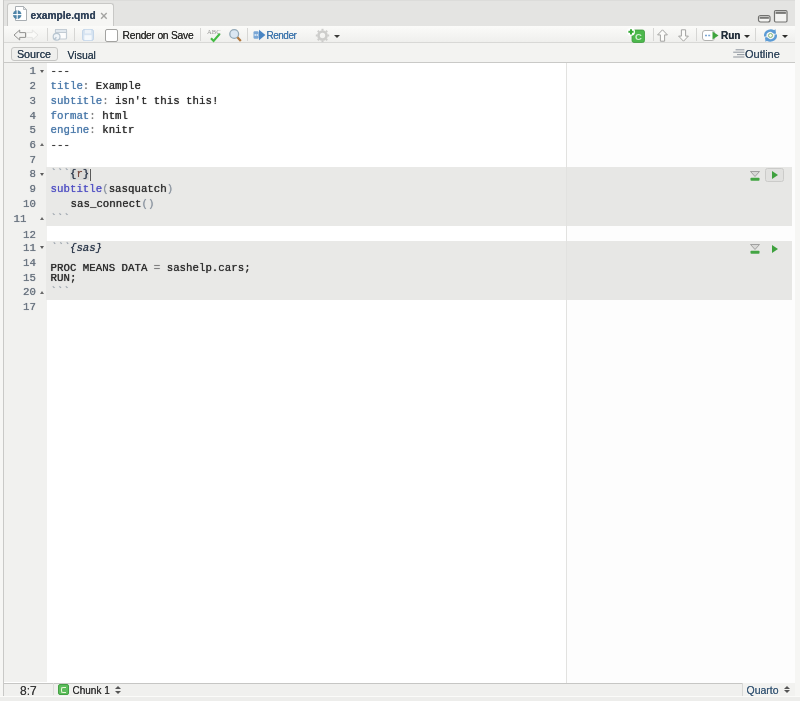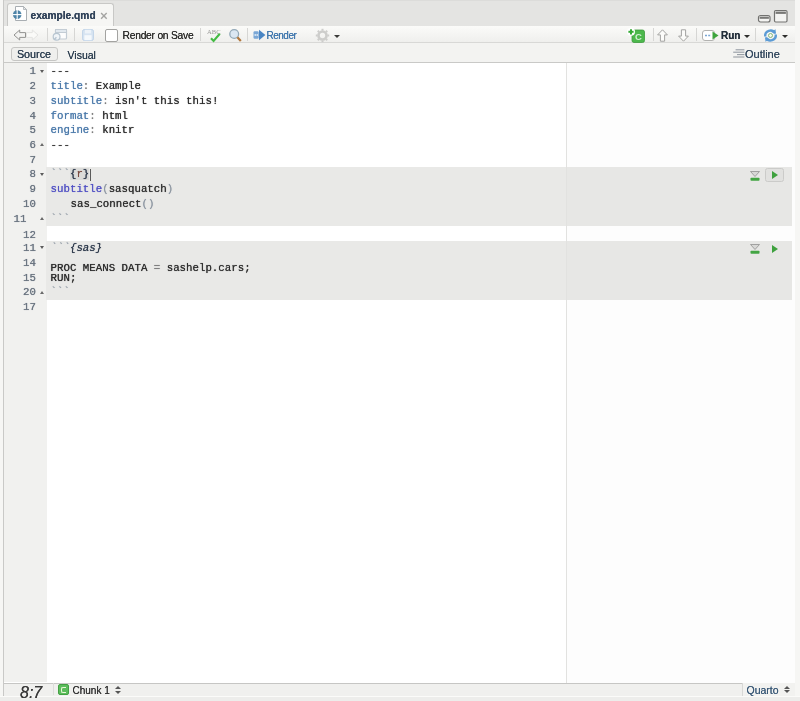--- a/index.html
+++ b/index.html
@@ -205,21 +205,21 @@
 </svg>
 <div class="abs" style="left:764.5px;top:168px;width:19.5px;height:14px;background:#e1e1df;border:1px solid #cbcbc9;border-radius:2.5px;box-sizing:border-box;"></div>
 <div class="abs" style="left:771.5px;top:171px;width:0;height:0;border-left:6.5px solid #3ea13e;border-top:4px solid transparent;border-bottom:4px solid transparent;"></div>
 <svg class="abs" style="left:750px;top:244.2px;" width="10" height="10" viewBox="0 0 10 10">
   <path d="M0.5 0.5 L9.5 0.5 L5 5.5 Z" fill="#d8d8d6" stroke="#9a9a98" stroke-width="0.9"></path>
   <rect x="0.5" y="6.8" width="9" height="3" rx="0.8" fill="#43a543"></rect>
 </svg>
 <div class="abs" style="left:771.5px;top:244.7px;width:0;height:0;border-left:6.5px solid #3ea13e;border-top:4px solid transparent;border-bottom:4px solid transparent;"></div>
 <div class="abs" id="status"></div>
 <div class="abs" id="bstrip"></div>
-<div class="abs th" style="left:20px;top:684px;font-size:16px;color:#3a3a3a;font-style:italic;">8:7</div>
+<div class="abs th" style="left:20px;top:684px;font-size:12px;color:#3a3a3a;">8:7</div>
 <div class="abs" style="left:53px;top:683px;width:1px;height:12px;background:#dcdcda;"></div>
 <div class="abs" style="left:57.5px;top:684px;width:11px;height:10.5px;background:#5cbd5c;border:1px solid #43a043;border-radius:2px;box-sizing:border-box;">
   <div class="abs" style="left:2px;top:2.3px;width:4.5px;height:3.8px;border:1.3px solid #eaf6d8;border-right:none;border-radius:2px 0 0 2px;"></div>
 </div>
 <div class="abs th" style="left:72.5px;top:684.8px;font-size:10px;color:#333;">Chunk 1</div>
 <div class="abs" style="left:114.5px;top:686px;width:0;height:0;border-left:3px solid transparent;border-right:3px solid transparent;border-bottom:3.5px solid #555;"></div>
 <div class="abs" style="left:114.5px;top:690.5px;width:0;height:0;border-left:3px solid transparent;border-right:3px solid transparent;border-top:3.5px solid #555;"></div>
 <div class="abs" style="left:741.5px;top:683px;width:53px;height:13px;background:#f2f2f0;border-left:1px solid #d8d8d6;box-sizing:border-box;"></div>
 <div class="abs th" style="left:746.5px;top:684.3px;font-size:10.5px;color:#3b5a78;">Quarto</div>
 <div class="abs" style="left:783.5px;top:685.5px;width:0;height:0;border-left:3px solid transparent;border-right:3px solid transparent;border-bottom:3.5px solid #555;"></div>

